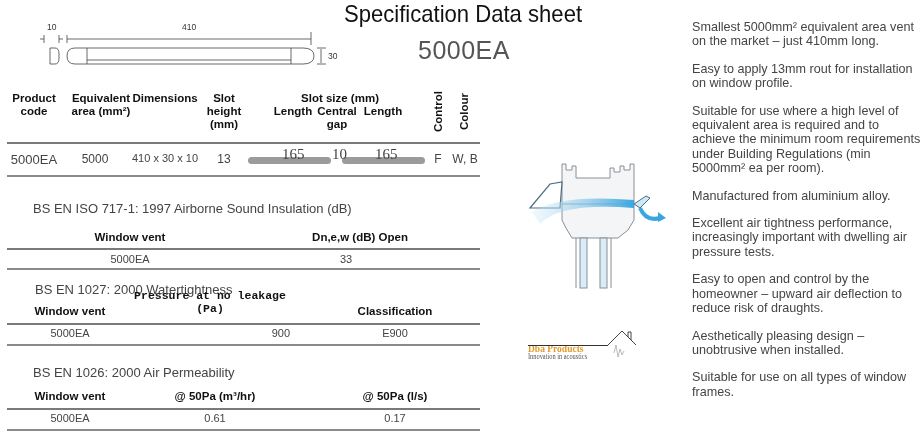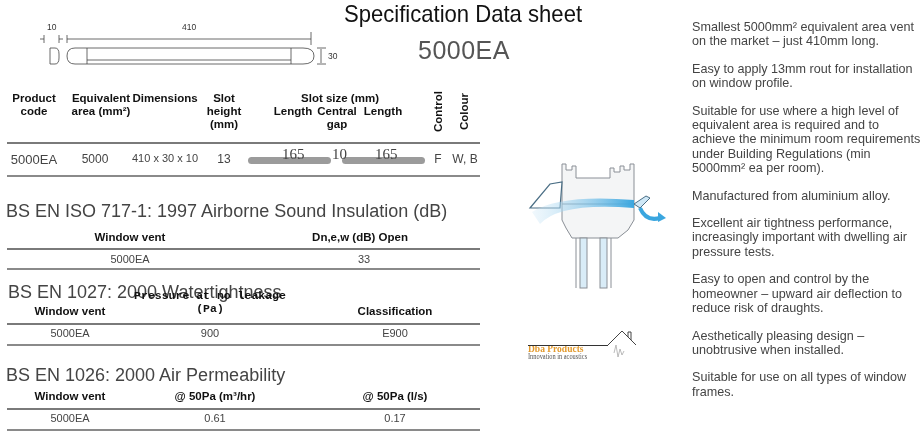--- a/index.html
+++ b/index.html
@@ -18,21 +18,21 @@
     
     .th { position: absolute; font-weight: bold; font-size: 11.5px; color: #111; text-align: center; line-height: 13px; }
     .td { position: absolute; font-size: 12px; color: #444; text-align: center; }
     .hr { position: absolute; height: 2px; background: #7a7a7a; }
     .hr.thin { height: 1.5px; background: #8a8a8a; }
     .rot { position: absolute; font-weight: bold; font-size: 11.5px; color: #111; transform: rotate(-90deg); transform-origin: left top; white-space: nowrap; }
     .slot { position: absolute; height: 7px; border-radius: 4px; background: #9b9b9b; }
     .slotlbl { position: absolute; font-family: "Liberation Serif", serif; font-size: 15px; color: #444; }
 
     
-    .sec-title { position: absolute; font-size: 18px; color: #444; }
+    .sec-title { position: absolute; font-size: 13px; color: #444; margin-left: 27px; }
 
     
     #bullets { left: 692px; top: 20px; width: 230px; font-size: 12.6px; line-height: 14.4px; color: #444; }
     #bullets p { margin-bottom: 13px; }
 
     
     #illus { left: 510px; top: 160px; width: 160px; height: 130px; }
 
     
     #logo { left: 528px; top: 325px; width: 110px; height: 40px; }
@@ -118,34 +118,34 @@
   <div class="hr thin" style="left:7px;top:175px;width:473px;"></div>
 </div>
 
 <div>
   <div class="sec-title" style="left:6px;top:201px;">BS EN ISO 717-1: 1997 Airborne Sound Insulation (dB)</div>
   <div class="th" style="left:60px;top:231px;width:140px;">Window vent</div>
   <div class="th" style="left:280px;top:231px;width:160px;">Dn,e,w (dB) Open</div>
   <div class="hr" style="left:7px;top:248px;width:473px;"></div>
   <div>
     <div class="td" style="left:60px;top:253px;width:140px;font-size:11px;">5000EA</div>
-    <div class="td" style="left:284px;top:253px;width:160px;font-size:11px;">33</div>
+    <div class="td" style="left:266px;top:253px;width:160px;font-size:11px;">33</div>
   </div>
   <div class="hr thin" style="left:7px;top:268px;width:473px;"></div>
 </div>
 
 <div>
   <div class="sec-title" style="left:8px;top:282px;">BS EN 1027: 2000 Watertightness</div>
   <div class="th" style="left:20px;top:305px;width:100px;">Window vent</div>
   <div class="th" style="left:130px;top:289px;width:160px;font-family:Liberation Mono, monospace;">Pressure at no leakage (Pa)</div>
   <div class="th" style="left:330px;top:305px;width:130px;">Classification</div>
   <div class="hr" style="left:7px;top:323px;width:473px;"></div>
   <div>
     <div class="td" style="left:20px;top:327px;width:100px;font-size:11px;">5000EA</div>
-    <div class="td" style="left:130px;top:327px;width:160px;font-size:11px;">900</div>
+    <div class="td" style="left:130px;top:327px;width:160px;font-size:11px;text-align:right;">900</div>
     <div class="td" style="left:330px;top:327px;width:130px;font-size:11px;">E900</div>
   </div>
   <div class="hr thin" style="left:7px;top:344px;width:473px;"></div>
 </div>
 
 <div>
   <div class="sec-title" style="left:6px;top:365px;">BS EN 1026: 2000 Air Permeability</div>
   <div class="th" style="left:20px;top:390px;width:100px;">Window vent</div>
   <div class="th" style="left:150px;top:390px;width:130px;">@ 50Pa (m³/hr)</div>
   <div class="th" style="left:330px;top:390px;width:130px;">@ 50Pa (l/s)</div>

